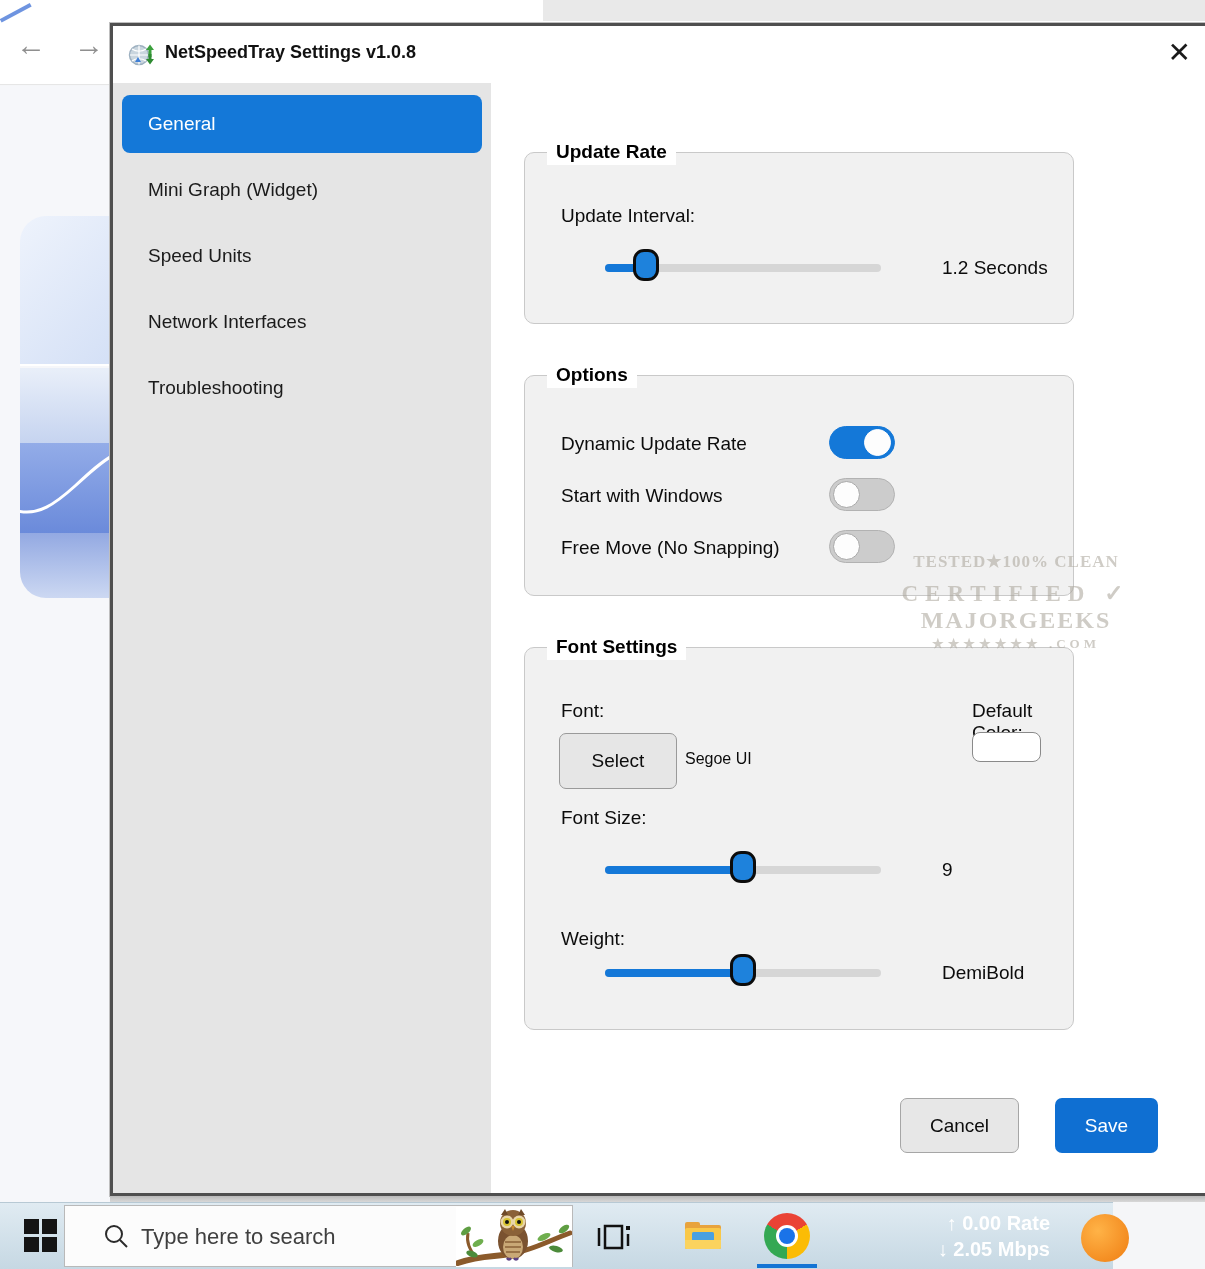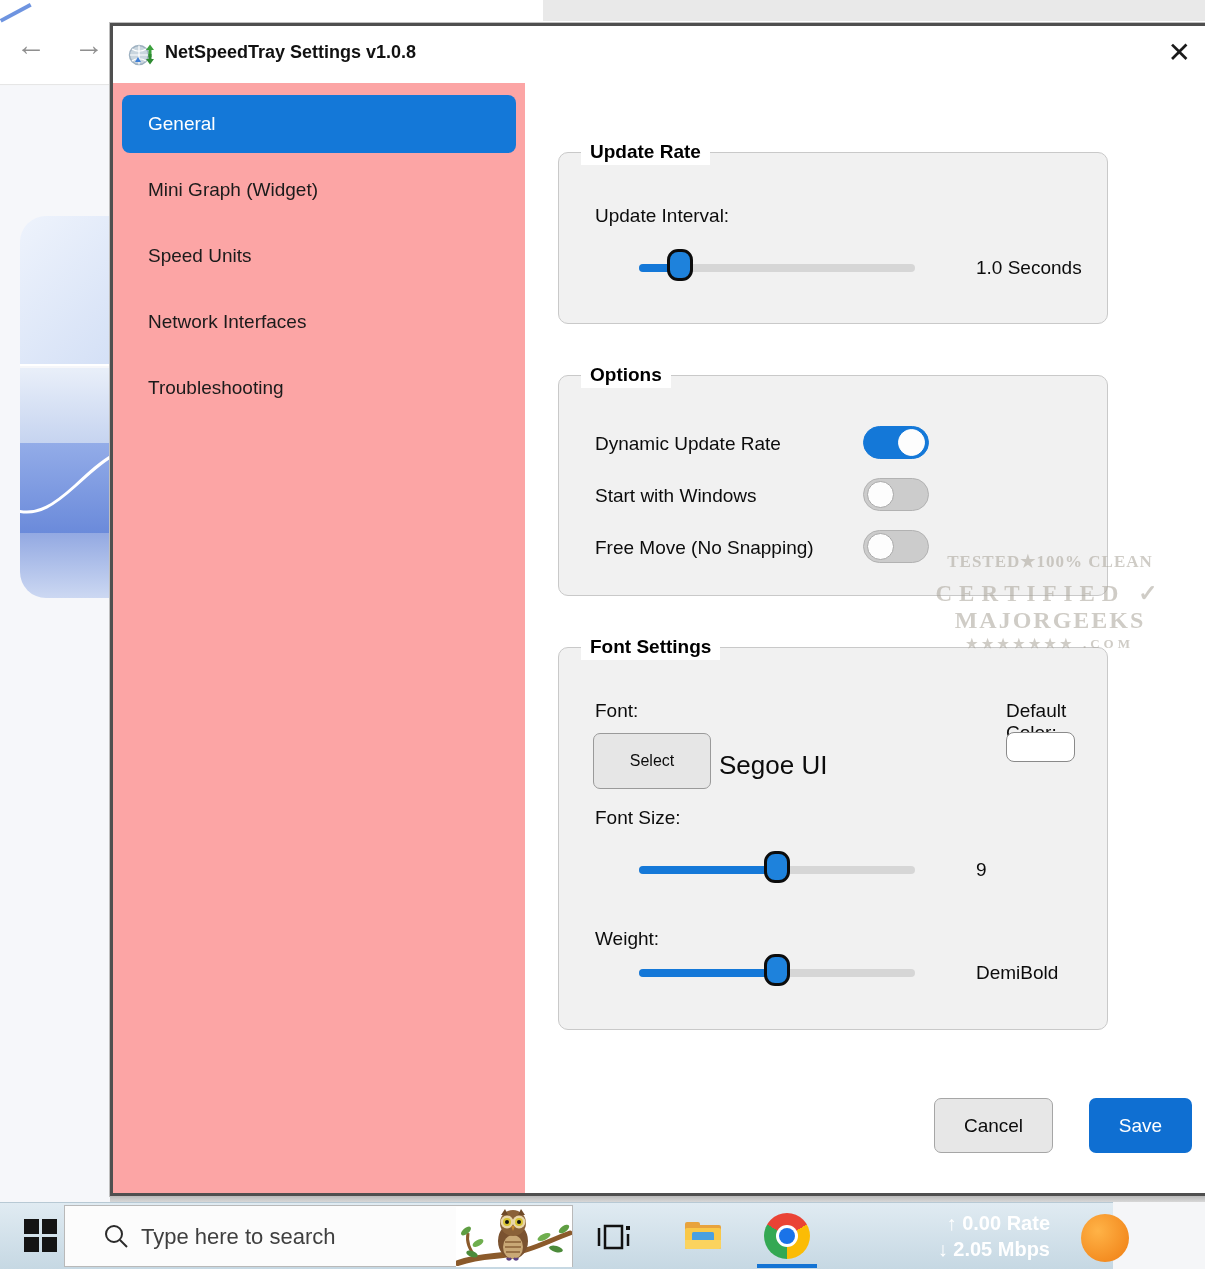--- a/index.html
+++ b/index.html
@@ -24,21 +24,21 @@
   
   #dialog { position:absolute; left:110px; top:23px; width:1095px; height:1173px; background:#ffffff; border:3px solid #4f4f4f; border-right:none; box-shadow:0 0 0 1px #bfbfbf; }
   #dialog-shadow { position:absolute; left:110px; top:1196px; width:1095px; height:6px; background:linear-gradient(180deg,#b9b9b9,#d8d8d8); }
 
   #titlebar { position:relative; height:57px; background:#ffffff; }
   #app-icon { position:absolute; left:15px; top:15px; }
   #dialog-title { position:absolute; left:52px; top:16px; font-size:18px; font-weight:600; color:#111; }
   #close-btn { position:absolute; right:14px; top:10px; font-size:28px; color:#1a1a1a; line-height:1.2; cursor:default; }
 
   #dialog-body { position:absolute; left:0; top:57px; width:1092px; height:1110px; display:flex; }
-  #sidebar { width:412px; background:#fca5a5; padding-top:12px; flex:none; }
+  #sidebar { width:378px; background:#e5e5e5; padding-top:12px; flex:none; }
   .side-item { height:58px; margin:0 9px 8px 9px; border-radius:8px; display:flex; align-items:center; padding-left:26px; font-size:19px; color:#1b1b1b; cursor:default; }
   .side-item.selected { background:#1478d8; color:#ffffff; }
 
   #content { position:relative; flex:1; background:#ffffff; }
 
   .groupbox { position:absolute; left:33px; width:550px; background:#f1f1f1; border:1.5px solid #c9c9c9; border-radius:10px; }
   .groupbox .gb-title { position:absolute; top:-14px; left:22px; background:#ffffff; padding:0 9px; font-size:19px; font-weight:700; color:#000; line-height:26px; }
   #box-update { top:69px; height:172px; }
   #box-options { top:292px; height:221px; }
   #box-font { top:564px; height:383px; }
@@ -51,22 +51,22 @@
   .slider .handle { position:absolute; top:-15px; width:26px; height:32px; margin-left:-16px; background:#1e82dc; border:3px solid #0c0c0c; border-radius:11px; }
   .slider-value { position:absolute; left:417px; font-size:19px; color:#0c0c0c; }
 
   
   .toggle { position:absolute; left:304px; width:66px; height:33px; border-radius:17px; background:#cccccc; border:1px solid #b2b2b2; }
   .toggle .knob { position:absolute; top:2px; left:3px; width:27px; height:27px; border-radius:50%; background:#fdfdfd; border:1px solid #a8a8a8; }
   .toggle.on { background:#1478d8; border-color:#1478d8; }
   .toggle.on .knob { left:auto; right:3px; border-color:#ffffff; }
 
   
-  #select-btn { position:absolute; left:34px; top:85px; width:118px; height:56px; background:#e6e6e6; border:1px solid #9a9a9a; border-radius:7px; font-size:16px; color:#0c0c0c; font-family:"Liberation Sans",sans-serif; }
-  #font-name { position:absolute; left:160px; top:102px; font-size:26px; color:#0c0c0c; }
+  #select-btn { position:absolute; left:34px; top:85px; width:118px; height:56px; background:#e6e6e6; border:1px solid #9a9a9a; border-radius:7px; font-size:19px; color:#0c0c0c; font-family:"Liberation Sans",sans-serif; }
+  #font-name { position:absolute; left:160px; top:102px; font-size:16px; color:#0c0c0c; }
   #color-swatch { position:absolute; left:447px; top:84px; width:69px; height:30px; border:1.5px solid #8a8a8a; border-radius:8px; }
 
   
   #cancel-btn { position:absolute; left:409px; top:1015px; width:119px; height:55px; background:#e7e7e7; border:1.5px solid #a6a6a6; border-radius:7px; font-size:19px; color:#0c0c0c; font-family:"Liberation Sans",sans-serif; }
   #save-btn { position:absolute; left:564px; top:1015px; width:103px; height:55px; background:#0f6fd2; border:none; border-radius:7px; font-size:19px; color:#ffffff; font-family:"Liberation Sans",sans-serif; }
 
   
   #watermark { position:absolute; left:397px; top:468px; width:256px; z-index:9; pointer-events:none; text-align:center; color:rgba(168,163,151,0.55); font-family:"Liberation Serif", serif; font-weight:700; }
   #wm1 { font-size:17px; letter-spacing:1px; white-space:nowrap; }
   #wm2 { font-size:23px; letter-spacing:7px; margin-top:8px; }
@@ -137,21 +137,21 @@
 
     <div id="content">
 
       <div class="groupbox" id="box-update">
         <span class="gb-title">Update Rate</span>
         <div class="gb-label" style="top:52px;">Update Interval:</div>
         <div class="slider" style="top:111px;">
           <div class="fill" style="width: 16%;"></div>
           <div class="handle" style="left: 16%;"></div>
         </div>
-        <div class="slider-value" style="top:104px;">1.0 Seconds</div>
+        <div class="slider-value" style="top:104px;">1.2 Seconds</div>
       </div>
 
       <div class="groupbox" id="box-options">
         <span class="gb-title">Options</span>
         <div class="gb-label" style="top:57px;">Dynamic Update Rate</div>
         <div class="toggle on" style="top:50px;">
             <div class="knob"></div>
           </div>
         <div class="gb-label" style="top:109px;">Start with Windows</div>
         <div class="toggle" style="top:102px;">

